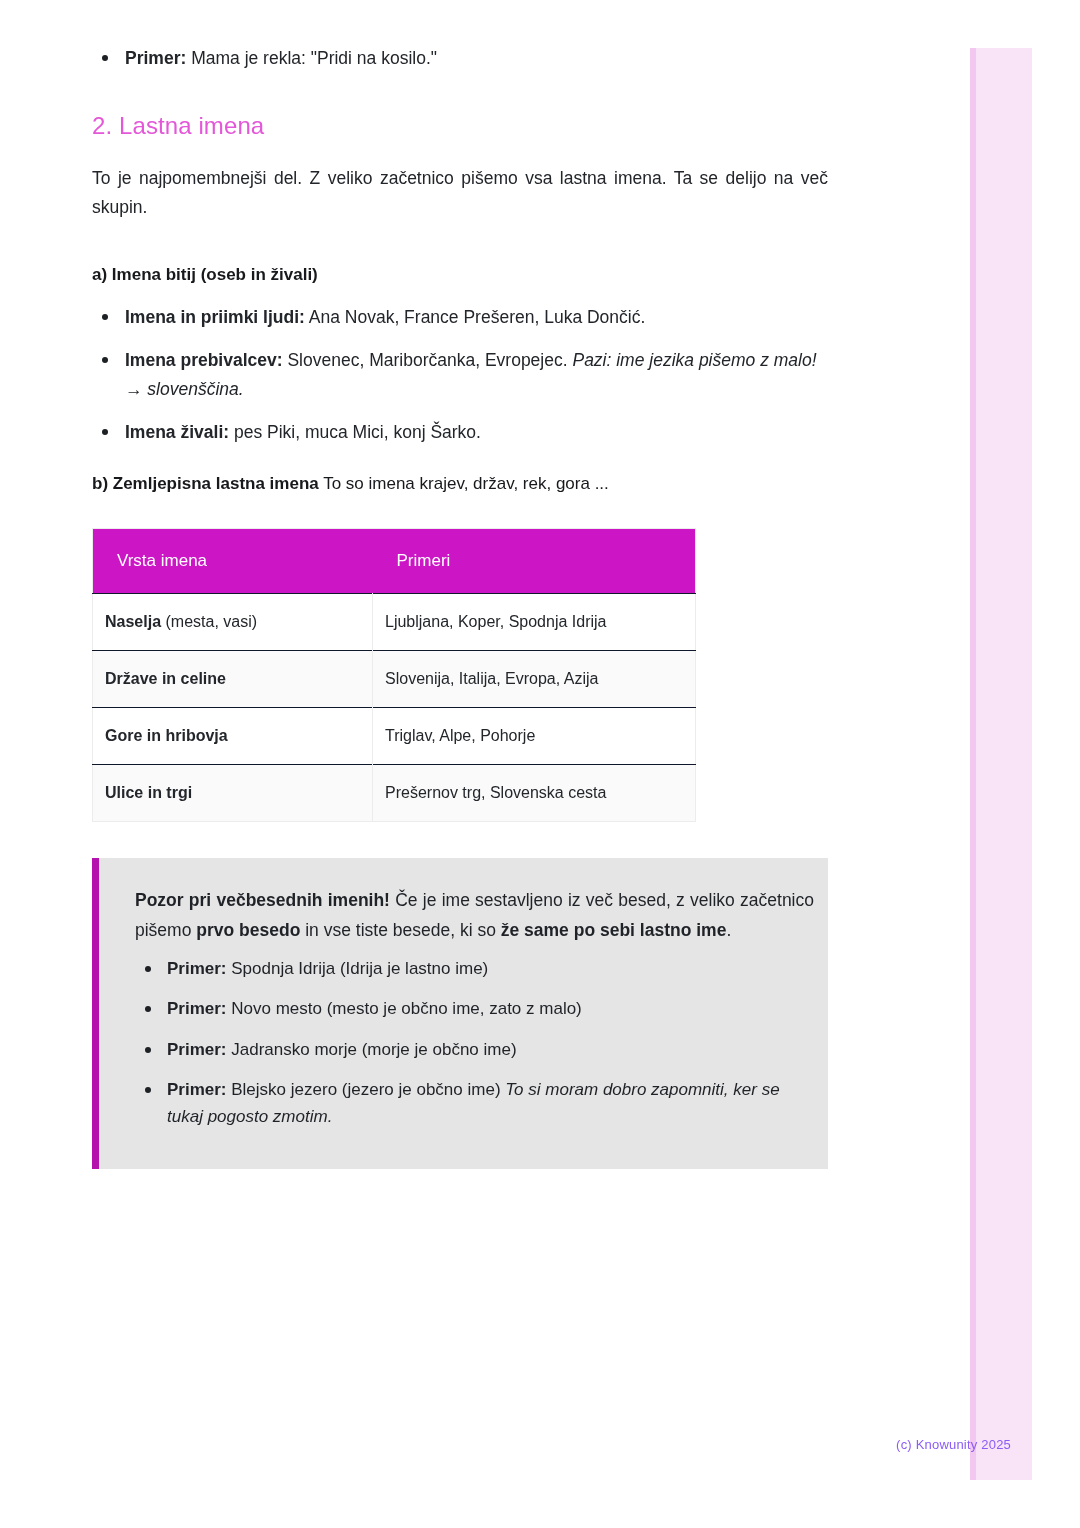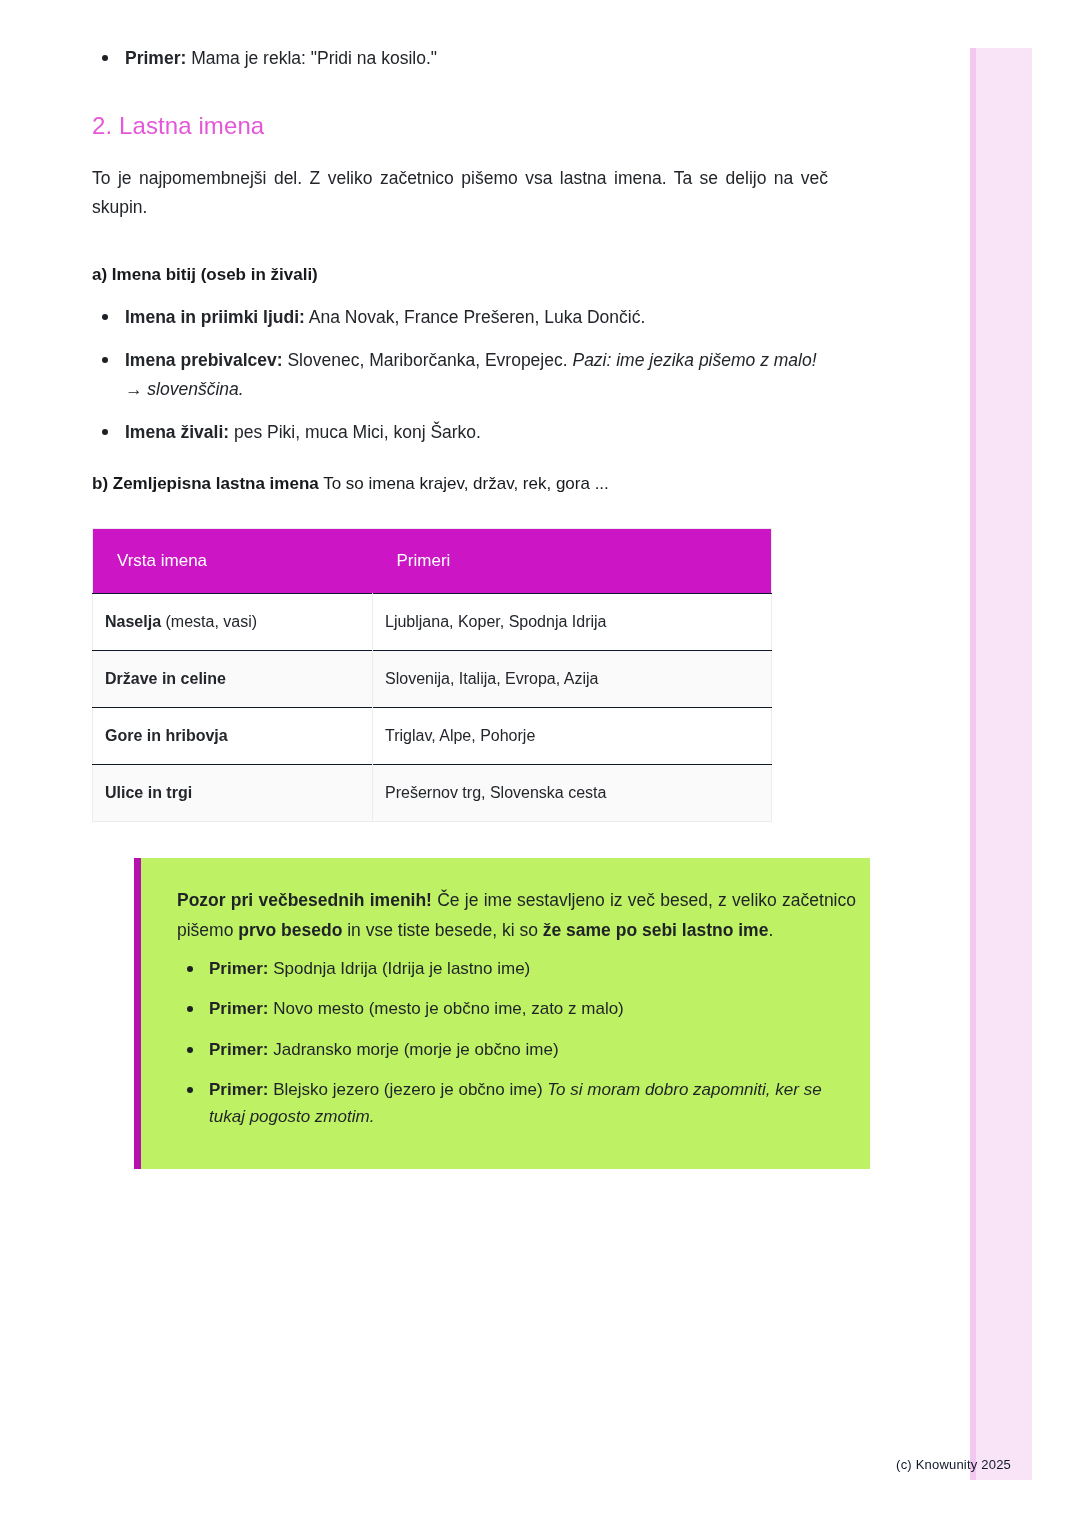--- a/index.html
+++ b/index.html
@@ -88,21 +88,21 @@
 
   p.subhead {
     font-size: 17px;
     font-weight: bold;
     margin: 0 0 18px 0;
     color: #17191c;
   }
   p.subhead .normal { font-weight: normal; }
 
   table.names-table {
-    width: 680px;
+    width: 604px;
     border-collapse: collapse;
     margin-top: 34px;
     margin-bottom: 8px;
     border: 1px solid #ececec;
     table-layout: fixed;
   }
   table.names-table th {
     background: #cc16c6;
     color: #ffffff;
     text-align: left;
@@ -121,25 +121,24 @@
     vertical-align: middle;
   }
   table.names-table td:last-child { border-right: none; }
   table.names-table tr:nth-child(odd) td { background: #ffffff; }
   table.names-table tr:nth-child(even) td { background: #fafafa; }
   table.names-table tbody tr td:first-child .lead { font-weight: bold; }
   table.names-table tbody tr td:first-child .sub { font-weight: normal; }
 
   .callout {
     margin-top: 36px;
-    background: #bef264;
+    background: #e5e5e5;
     border-left: 7px solid #b512ad;
     padding: 28px 14px 26px 36px;
     width: 736px;
-    margin-left: 42px;
   }
   .callout p.callout-text {
     font-size: 17.5px;
     line-height: 1.68;
     margin: 0 0 6px 0;
     text-align: justify;
     color: #1f2227;
   }
   .callout ul {
     list-style: none;
@@ -161,23 +160,23 @@
     top: 11px;
     width: 6px;
     height: 6px;
     border-radius: 50%;
     background: #1d2024;
   }
 
   .watermark {
     position: absolute;
     right: 69px;
-    bottom: 56px;
+    bottom: 76px;
     font-size: 13px;
-    color: #0f172a;
+    color: #8b5cf6;
     letter-spacing: 0.2px;
   }
 </style>
 </head>
 <body>
 
 <div class="side-band"></div>
 <div class="side-band-edge"></div>
 
 <div class="page">

